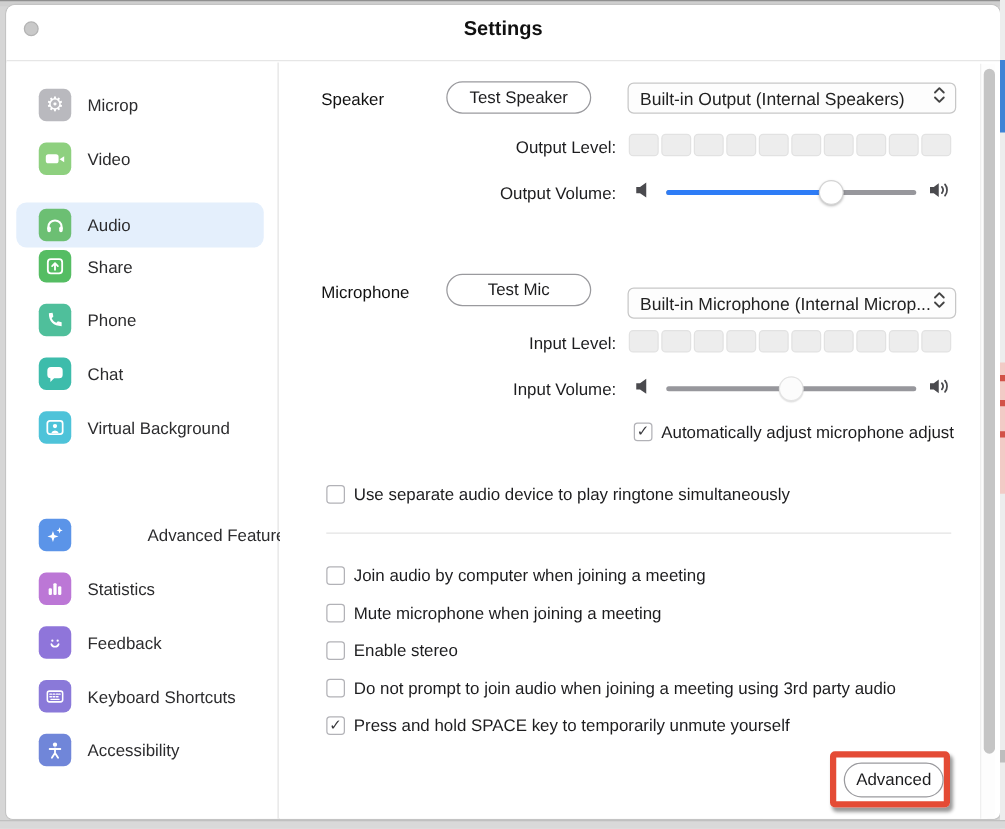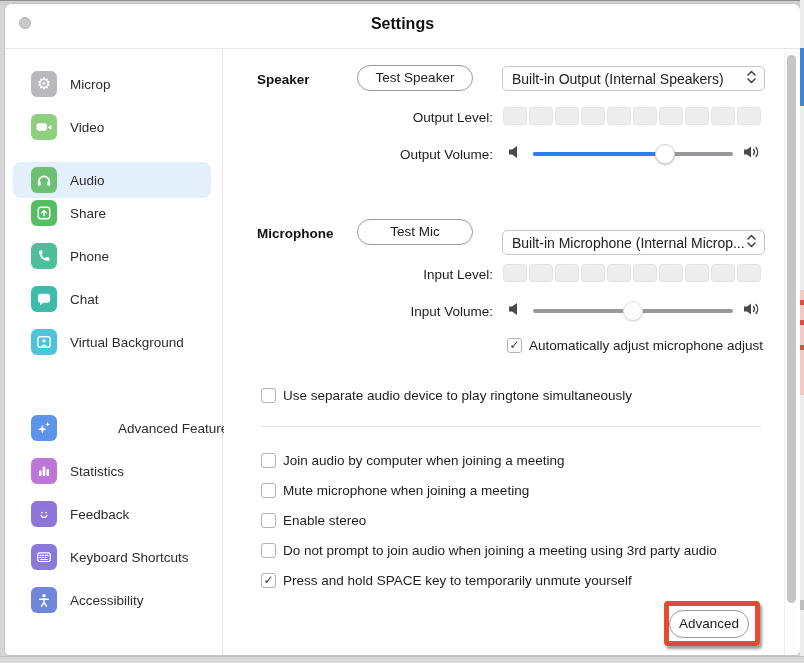--- a/index.html
+++ b/index.html
@@ -15,21 +15,21 @@
   .sidebar { position:absolute; left:0; top:46px; width:218px; height:608px; background:#ffffff; border-right:1px solid #e4e4e4; }
   .side-item { position:absolute; left:8px; width:198px; height:36px; border-radius:8px; display:flex; align-items:center; cursor:default; }
   .side-icon { width:26px; height:26px; border-radius:6px; margin-left:18px; display:flex; align-items:center; justify-content:center; color:#fff; flex:0 0 auto; }
   .side-icon svg { display:block; }
   .side-icon .uni { font-family:"DejaVu Sans",sans-serif; font-size:16px; line-height:1; color:#fff; }
   .side-label { margin-left:13px; font-size:13.5px; color:#2c2c2e; white-space:nowrap; }
 
   
   .content { position:absolute; left:219px; top:46px; width:566px; height:608px; background:#fff; }
   .abs { position:absolute; }
-  .section-label { font-size:13.5px; font-weight:bold; color:#111; }
+  .section-label { font-size:13.5px; font-weight:normal; color:#111; }
   .field-label { font-size:13.5px; color:#1d1d1f; width:157px; text-align:right; }
   .btn { background:#fff; border:1px solid #9a9a9e; border-radius:13px; font-size:13.5px; color:#1d1d1f; text-align:center; line-height:24px; height:26px; cursor:default; }
   .dropdown { width:263px; height:25px; background:#fdfdfd; border:1px solid #c7c7c7; border-radius:5px; display:flex; align-items:center; padding:0 7px 0 9px; }
   .dropdown .dd-text { flex:1; font-size:14px; color:#222; white-space:nowrap; overflow:hidden; }
   .meter { display:flex; gap:2px; width:258px; height:18px; }
   .meter span { flex:1; background:#ededed; border:1px solid #e2e2e2; border-radius:3.5px; }
 
   .slider { position:absolute; width:200px; height:20px; }
   .slider .track { position:absolute; left:0; top:8px; width:100%; height:4px; background:#97979c; border-radius:2px; }
   .slider .fill { position:absolute; left:0; top:8px; height:4px; background:#2e7cf6; border-radius:2px; width:var(--pos); }
@@ -37,21 +37,21 @@
   .slider.disabled .thumb { background:#fcfcfc; border-color:#e3e3e3; box-shadow:0 1px 1px rgba(0,0,0,0.12); }
   .vol-icon { color:#4a4a4e; }
 
   .check-row { position:absolute; display:flex; align-items:center; }
   .cb { width:15px; height:15px; background:#fff; border:1px solid #b2b2b7; border-radius:3px; display:flex; align-items:center; justify-content:center; flex:0 0 auto; }
   .cb .mark { font-size:12px; font-weight:bold; color:#38383c; line-height:1; margin-top:-1px; }
   .cb-label { margin-left:7px; font-size:13.5px; color:#1d1d1f; white-space:nowrap; }
 
   .divider { position:absolute; height:1px; background:#e4e4e4; }
 
-  .annotation-box { position:absolute; border:5px solid #15803d; border-radius:4px; box-shadow:2px 3px 3px rgba(0,0,0,0.4); display:flex; align-items:center; justify-content:flex-start; }
+  .annotation-box { position:absolute; border:5px solid #15803d; border-radius:4px; box-shadow:2px 3px 3px rgba(0,0,0,0.4); display:flex; align-items:center; justify-content:flex-end; }
 
   
   .scroll-track { position:absolute; right:4px; top:47px; width:12px; height:606px; background:#fdfdfd; border-left:1px solid #efefef; }
   .scroll-thumb { position:absolute; left:1.5px; top:4px; width:9px; height:548px; background:#c5c5c5; border-radius:5px; }
   .sliver { position:absolute; right:0; top:0; width:4px; height:663px; background:#ededed; }
   .sliver .seg { position:absolute; left:0; width:4px; }
   .bottom-strip { position:absolute; left:0; top:656px; width:804px; height:7px; background:#d9d9d9; border-top:1px solid #c0c0c0; }
 </style>
 </head>
 <body>

